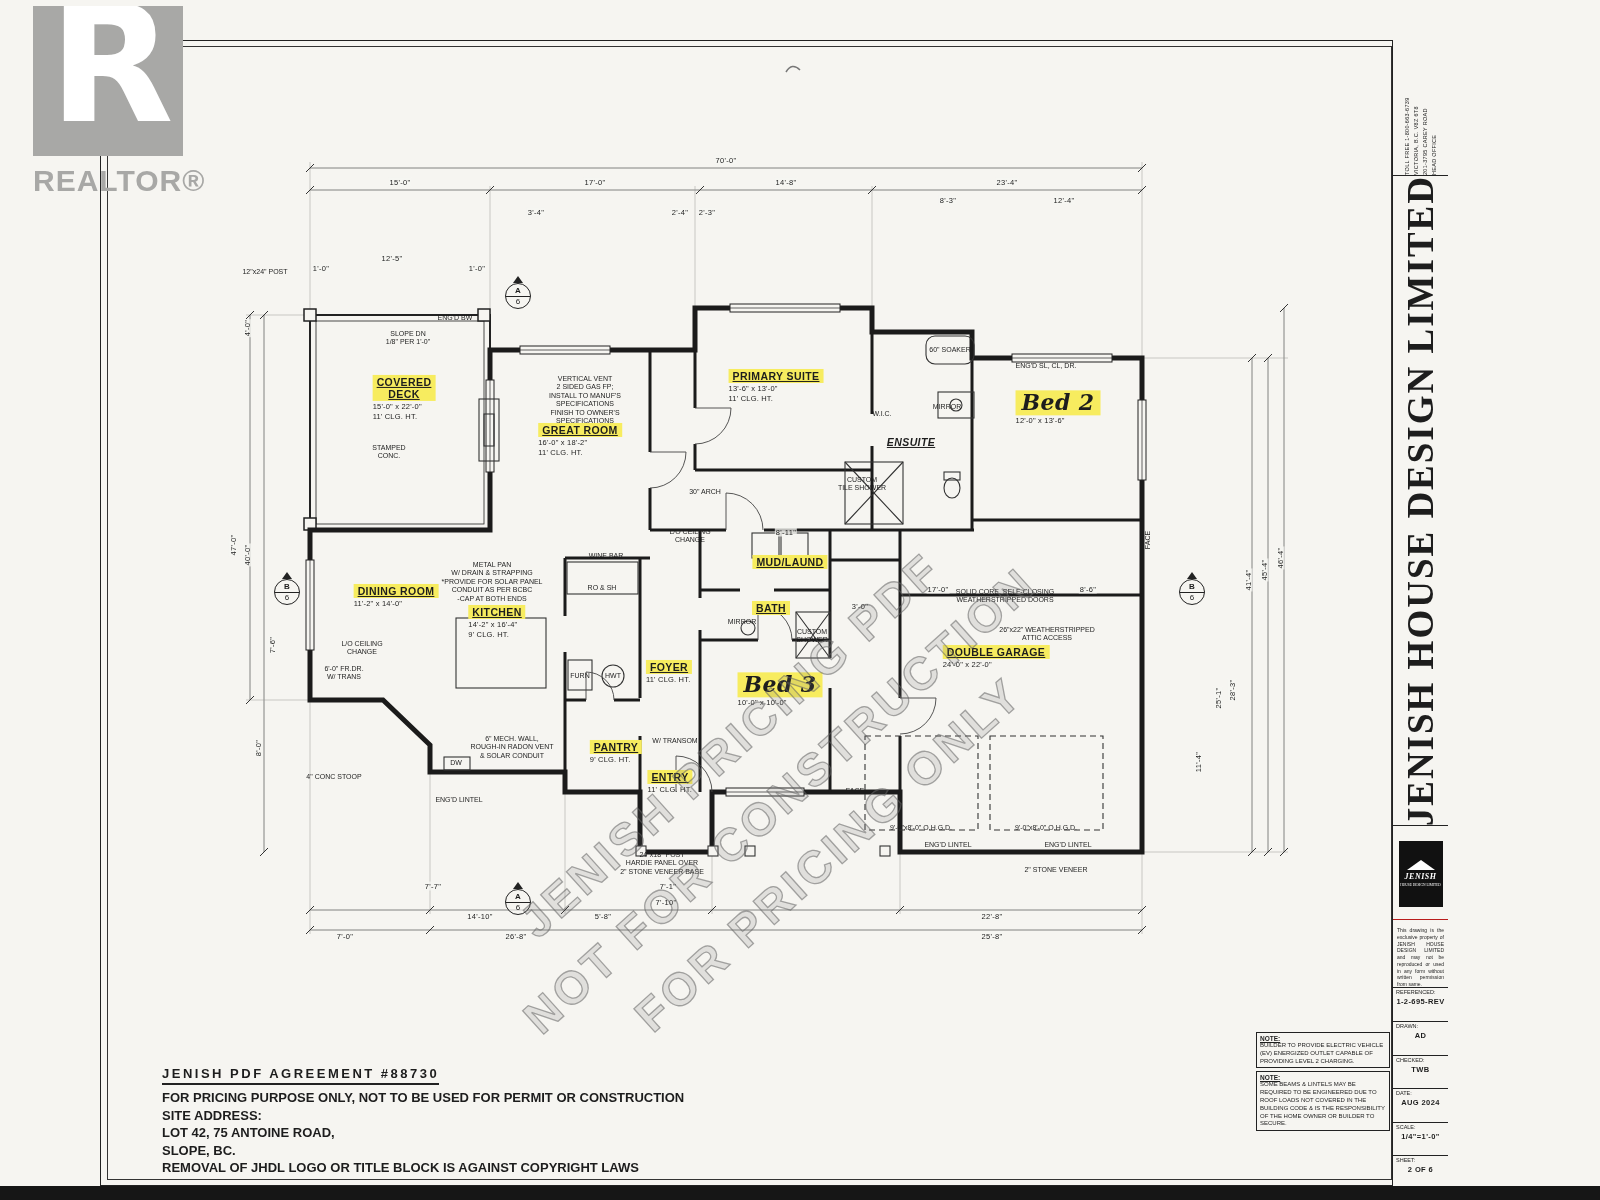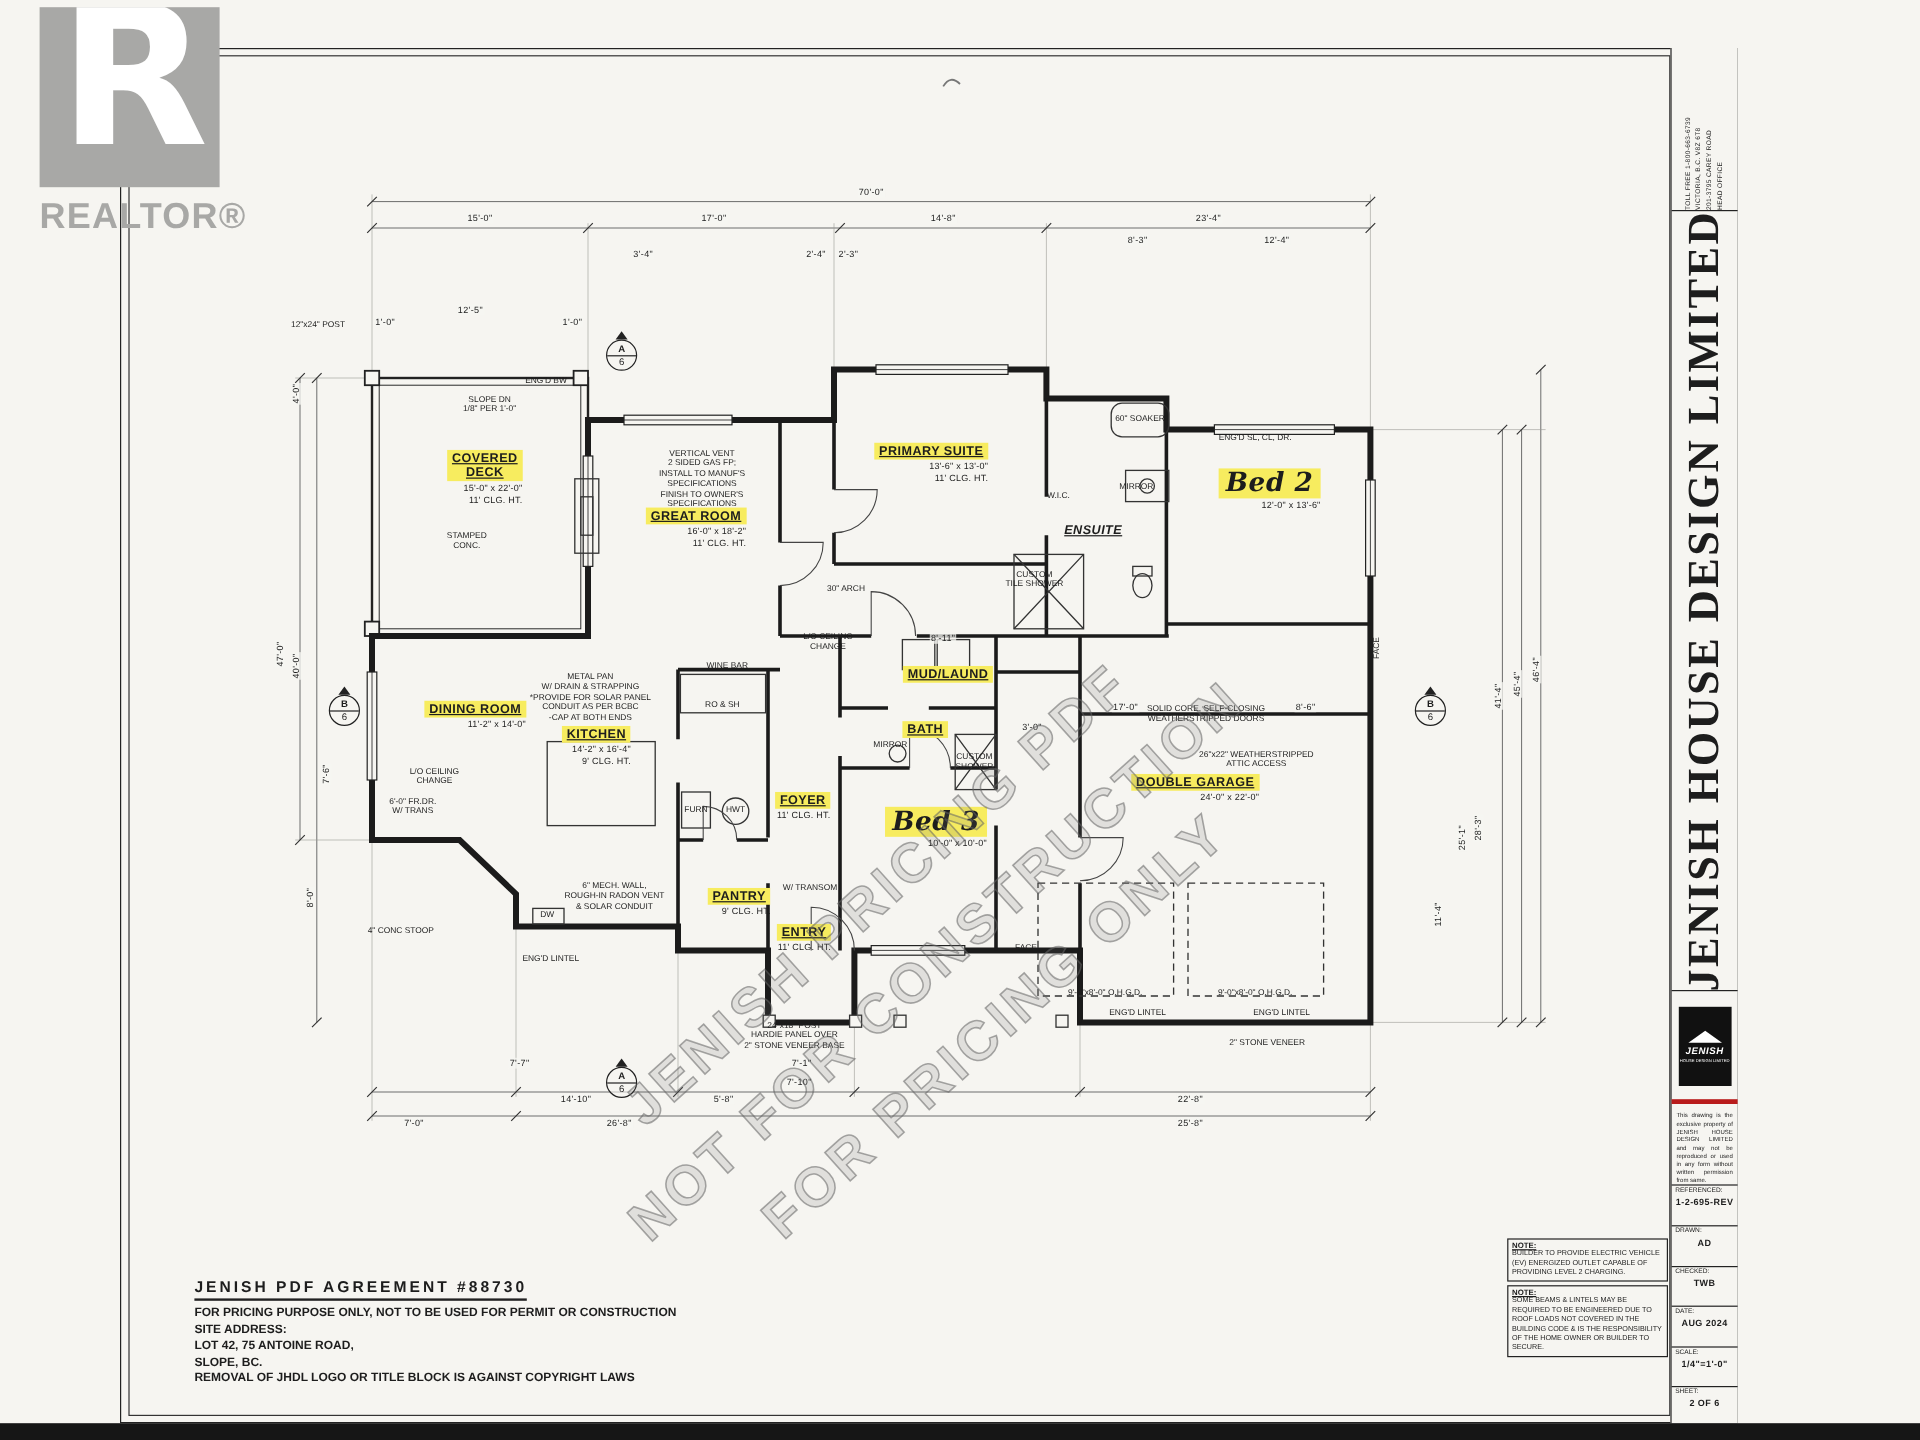--- a/index.html
+++ b/index.html
@@ -14,21 +14,21 @@
   .realtor{position:absolute;left:33px;top:6px;width:170px;z-index:6;}
   .realtor-logo{width:150px;height:150px;background:#a8a8a6;position:relative;overflow:hidden;}
   .realtor-logo span{position:absolute;left:16px;top:-22px;font-size:162px;font-weight:bold;color:#fff;
         font-family:"DejaVu Sans",sans-serif;line-height:1;}
   .realtor-word{margin-top:8px;font-size:30px;font-weight:bold;color:#a8a8a6;letter-spacing:1px;}
   
   #plan-svg{position:absolute;left:0;top:0;z-index:5;}
   
   #labels{position:absolute;inset:0;z-index:25;pointer-events:none;}
   .room{position:absolute;transform:translate(-50%,-50%);display:flex;flex-direction:column;
-        align-items:flex-end;gap:1px;text-align:center;}
+        align-items:flex-start;gap:1px;text-align:center;}
   .rname{font-size:10.5px;font-weight:bold;letter-spacing:.4px;background:#f7ec5f;
         padding:1px 4px;text-decoration:underline;white-space:pre-line;line-height:1.15;}
   .room.plain .rname{background:none;}
   .room.script .rname{font-family:"DejaVu Serif",serif;font-style:italic;font-size:22px;
         text-decoration:none;padding:0 6px;}
   .rsub{font-size:7.5px;letter-spacing:.2px;}
   .anno{position:absolute;font-size:7px;line-height:1.2;white-space:pre-line;text-align:center;
         transform:translate(-50%,-50%);}
   .anno.vert{transform:translate(-50%,-50%) rotate(-90deg);}
   .dim{position:absolute;font-size:7.5px;letter-spacing:.3px;transform:translate(-50%,-50%);
@@ -50,39 +50,39 @@
   
   .plan-title{position:absolute;left:668px;top:960px;z-index:30;}
   .pt-main{font-size:20px;font-weight:bold;letter-spacing:7px;border-bottom:2px solid #222;
         padding-bottom:3px;white-space:nowrap;}
   .pt-sub{font-size:9px;font-weight:bold;margin-top:4px;letter-spacing:.5px;}
   
   .agreement{position:absolute;left:162px;top:1064px;z-index:30;}
   .agr-title{font-size:13px;font-weight:bold;letter-spacing:2.5px;border-bottom:2px solid #222;
         padding-bottom:2px;display:inline-block;}
   #agr-lines{margin-top:4px;}
-  .agr-line{font-size:10px;font-weight:bold;line-height:1.35;}
+  .agr-line{font-size:13px;font-weight:bold;line-height:1.35;}
   
   .notes{position:absolute;left:1256px;top:1032px;width:134px;z-index:30;}
   .note{border:1px solid #222;padding:2px 3px;margin-bottom:3px;background:#f6f5f1;}
   .note-title{font-size:6.5px;font-weight:bold;text-decoration:underline;display:block;}
   .note-body{font-size:6px;line-height:1.3;display:block;}
   
   .titleblock{position:absolute;left:1392px;top:40px;width:56px;height:1146px;z-index:50;
         border-left:1.6px solid #222;box-sizing:border-box;background:#f6f5f1;}
   .tb-office{position:absolute;top:4px;left:0;width:100%;height:132px;display:flex;
         flex-direction:row-reverse;justify-content:center;gap:3px;padding-top:4px;box-sizing:border-box;
         border-bottom:1px solid #222;}
   .tb-office span{writing-mode:vertical-rl;transform:rotate(180deg);font-size:5.5px;letter-spacing:.3px;}
   .tb-title{position:absolute;top:136px;left:0;width:100%;height:650px;display:flex;
         align-items:center;justify-content:center;border-bottom:1px solid #222;box-sizing:border-box;}
   .tb-title span{writing-mode:vertical-rl;transform:rotate(180deg);font-family:"Liberation Serif",serif;
         font-weight:bold;font-size:37px;letter-spacing:2px;white-space:nowrap;}
   .tb-logo{position:absolute;top:788px;left:0;width:100%;height:92px;display:flex;flex-direction:column;
-        align-items:center;justify-content:center;border-bottom:4px solid #b91c1c;box-sizing:border-box;}
+        align-items:center;justify-content:center;border-bottom:1px solid #b91c1c;box-sizing:border-box;font-family:Liberation Serif, serif;}
   .tb-logo-box{width:44px;height:66px;background:#111;display:flex;flex-direction:column;
         align-items:center;justify-content:center;gap:2px;}
   .tb-roof{width:0;height:0;border-left:14px solid transparent;border-right:14px solid transparent;
         border-bottom:10px solid #fff;}
   .tb-logo-text{color:#fff;font-size:8px;font-weight:bold;font-style:italic;letter-spacing:.5px;}
   .tb-logo-sub{color:#fff;font-size:3.5px;text-align:center;}
   .tb-copy{position:absolute;top:884px;left:0;width:100%;height:64px;font-size:5px;line-height:1.35;
         padding:3px 4px;box-sizing:border-box;text-align:justify;border-bottom:1px solid #222;}
   #tb-fields{position:absolute;top:948px;left:0;right:0;bottom:0;}
   .tb-row{height:33.4px;border-top:1px solid #222;padding:1px 3px;box-sizing:border-box;overflow:hidden;}

